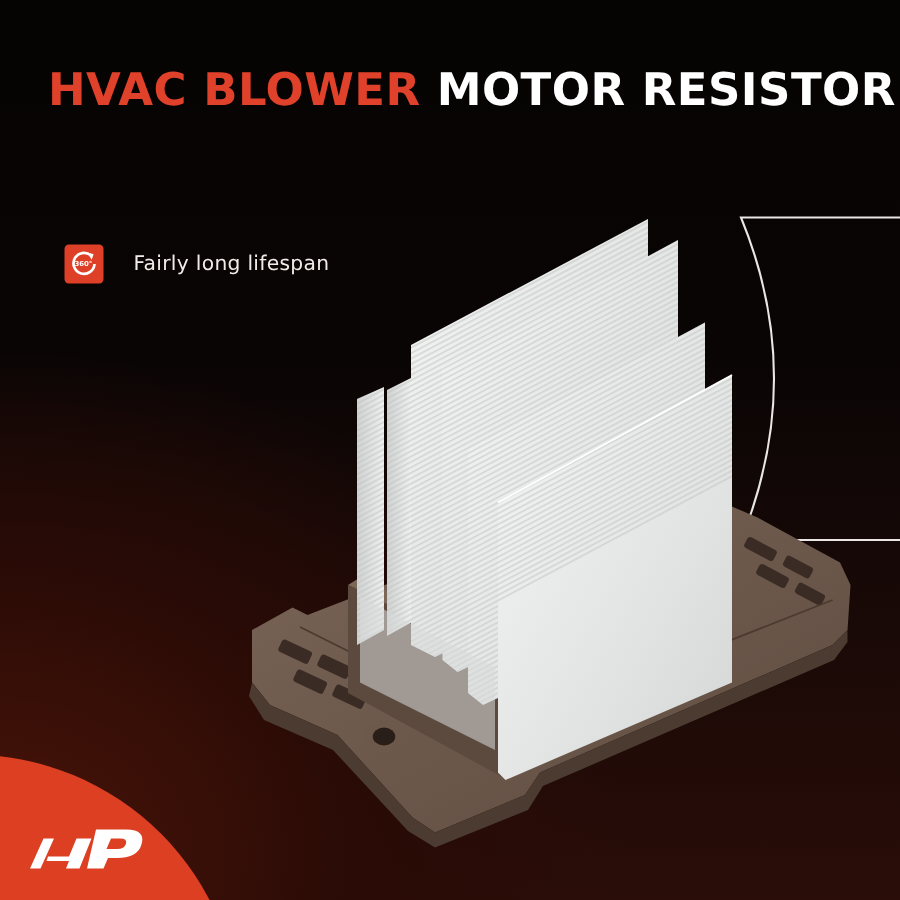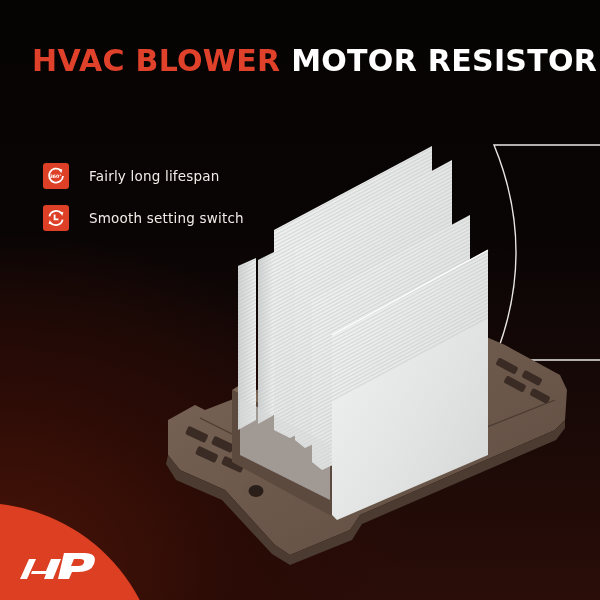--- a/index.html
+++ b/index.html
@@ -53,32 +53,20 @@
 <div class="features">
   <div class="feature">
     <span class="ico">
       <svg width="20" height="20" viewBox="0 0 20 20">
         <path d="M14.5 4.2 A7 7 0 1 0 17 10" fill="none" stroke="#fff" stroke-width="1.8"></path>
         <path d="M12.2 2.6 L16.4 3.4 L15.2 7.2 Z" fill="#fff"></path>
         <text x="9.6" y="11.6" font-size="4.6" fill="#fff" text-anchor="middle" font-family="DejaVu Sans, sans-serif" font-weight="bold">360°</text>
       </svg>
     </span>
     <span class="lbl">Fairly long lifespan</span>
-  </div>
-  <div class="feature">
-    <span class="ico">
-      <svg width="20" height="20" viewBox="0 0 20 20">
-        <path d="M3.4 8.4 A7 7 0 0 1 15.6 5.4" fill="none" stroke="#fff" stroke-width="1.8"></path>
-        <path d="M16.6 11.6 A7 7 0 0 1 4.4 14.6" fill="none" stroke="#fff" stroke-width="1.8"></path>
-        <path d="M13.6 3.4 L17.4 4.2 L16.2 8 Z" fill="#fff"></path>
-        <path d="M6.4 16.6 L2.6 15.8 L3.8 12 Z" fill="#fff"></path>
-        <path d="M8.6 6.4 L8.6 11.4 L12.4 11.4" fill="none" stroke="#fff" stroke-width="1.8"></path>
-      </svg>
-    </span>
-    <span class="lbl">Smooth setting switch</span>
   </div>
 </div>
 
 <svg class="frame" width="110" height="225" viewBox="0 0 110 225">
   <path d="M110 5 L4 5 Q48 112 4 220 L110 220" fill="none" stroke="#e9e6e4" stroke-width="1.4"></path>
 </svg>
 
 <svg class="product" width="600" height="600" viewBox="0 0 600 600">
   <defs>
     <linearGradient id="finG" x1="0" y1="0" x2="1" y2="1">

